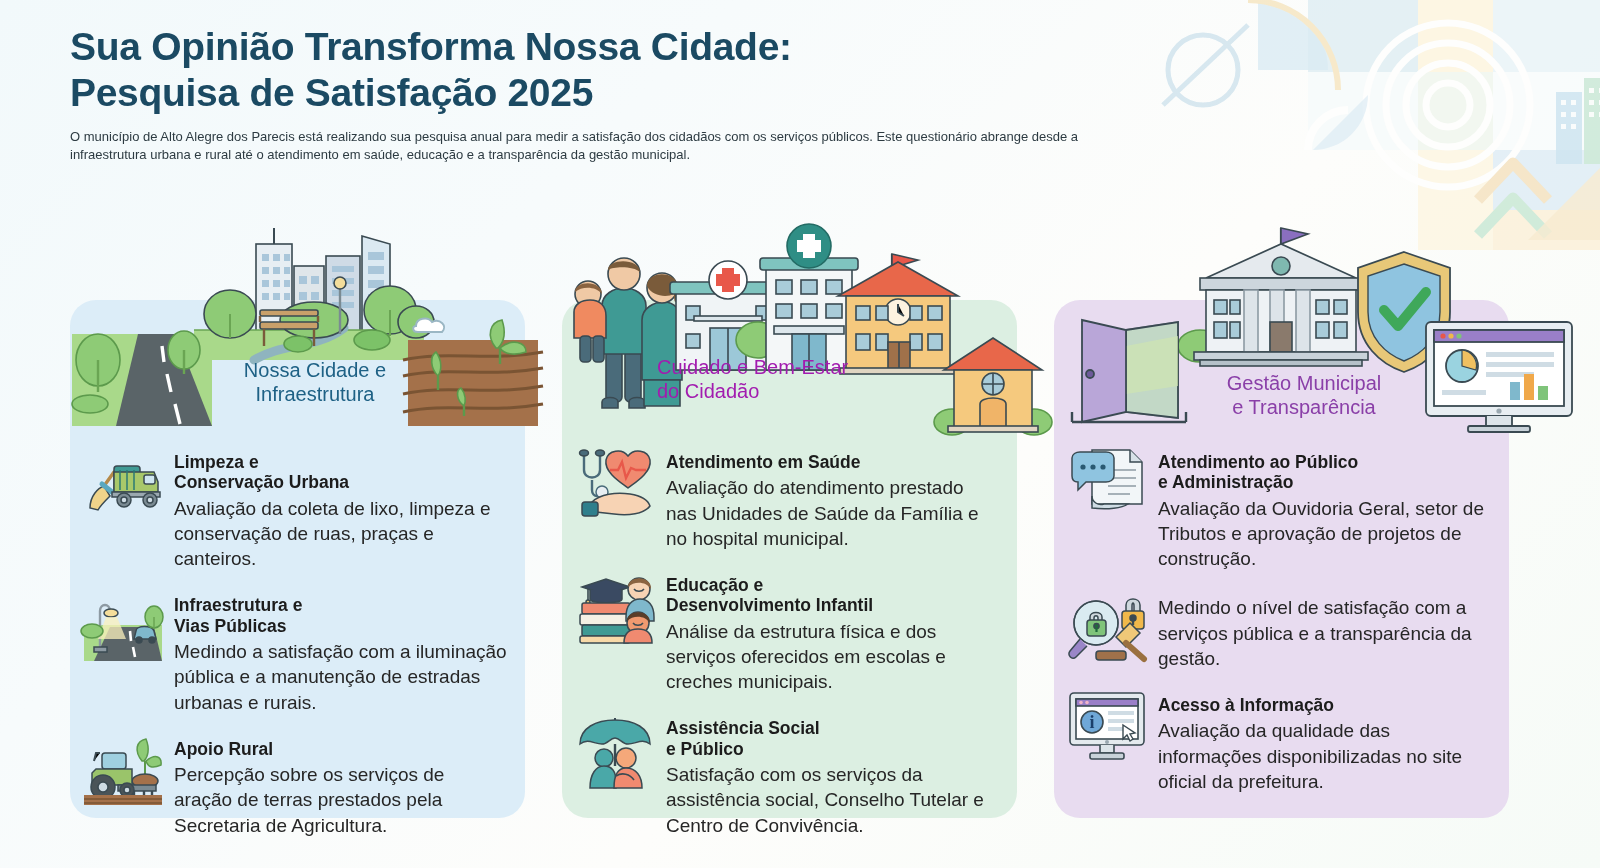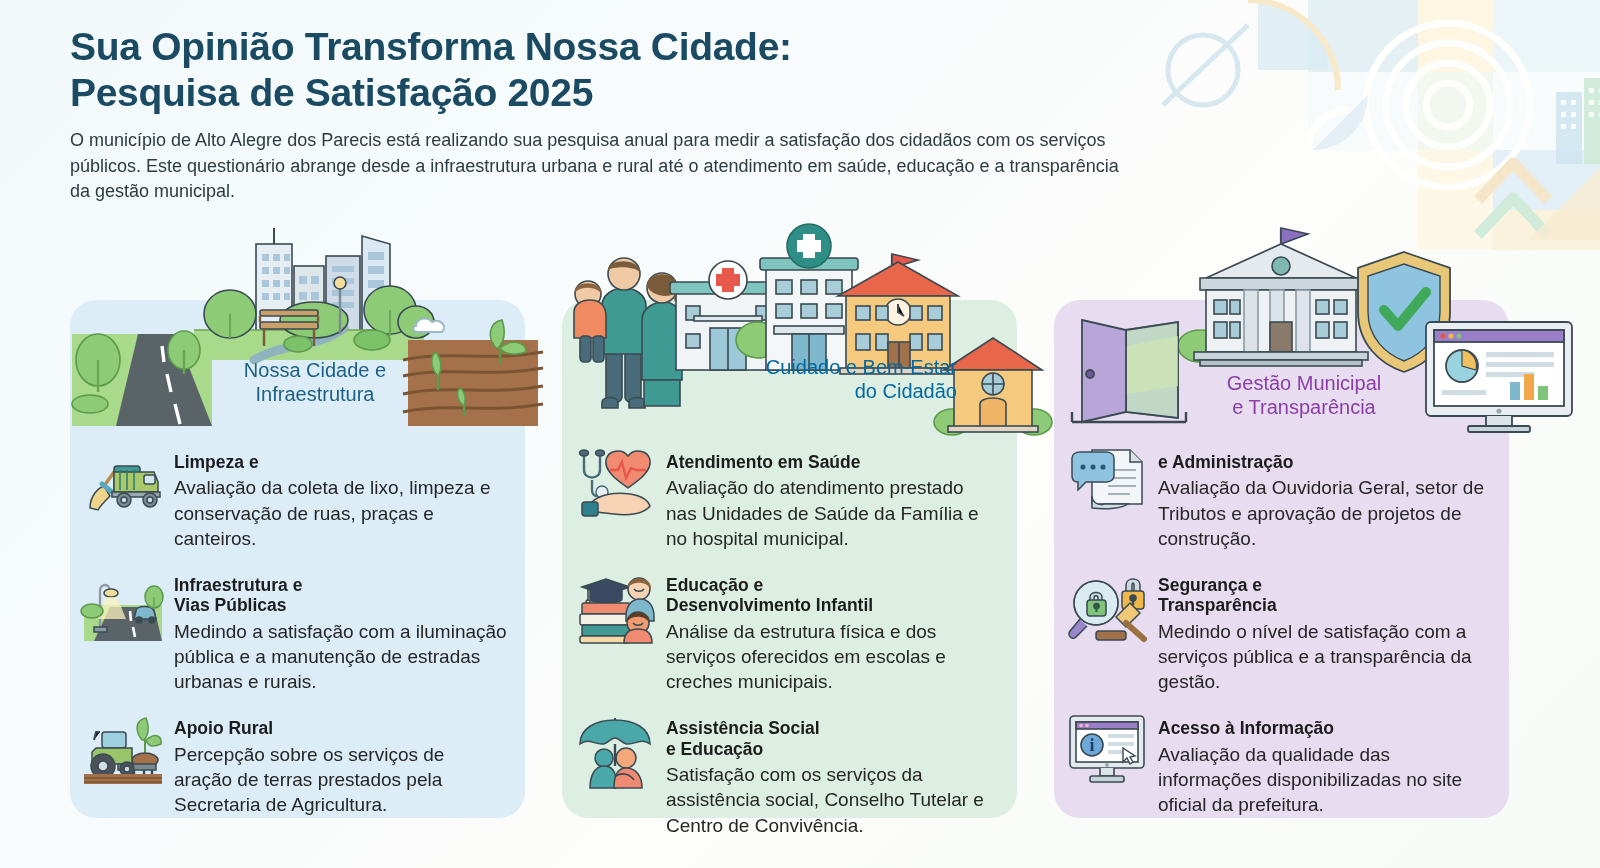--- a/index.html
+++ b/index.html
@@ -7,31 +7,31 @@
   body {
     font-family:"Liberation Sans", sans-serif;
     background:linear-gradient(135deg,#f2f9fb 0%,#f7fbfc 30%,#fdfdfb 60%,#f6fbf7 100%);
     position:relative; overflow:hidden;
   }
   #deco-corner { position:absolute; top:0; right:0; width:500px; height:250px; pointer-events:none; }
   #page-wrap { position:relative; width:1600px; height:728px;margin-left:8px; }
 
   .header { position:absolute; left:62px; top:24px; width:1060px; }
   .title { font-size:39px; font-weight:bold; color:#1b4a63; line-height:1.18; letter-spacing:-0.3px; }
-  .intro { margin-top:12px; font-size:18px; color:#2d3b42; line-height:1.42; }
+  .intro { margin-top:12px; font-size:13px; color:#2d3b42; line-height:1.42; }
 
   .panels { position:absolute; left:0; top:300px; width:1600px; height:530px; }
   .panel { position:absolute; top:0; width:455px; height:518px; border-radius:26px; }
   .panel.p1 { left:62px;  background:#dcedf8; }
   .panel.p2 { left:554px; background:#dcefe2; }
   .panel.p3 { left:1046px; background:#e8dcf0; }
 
   .panel-title { position:absolute; font-size:20px; font-weight:normal; line-height:1.2; z-index:6; text-align:center; }
   .pt1 { left:130px; top:58px; width:230px; color:#1e6185; }
-  .pt2 { left:95px;  top:55px; width:300px; color:#0369a1; text-align:right; }
+  .pt2 { left:95px;  top:55px; width:300px; color:#a21caf; text-align:left; }
   .pt3 { left:120px; top:71px; width:260px; color:#8a3fa8; text-align:center; }
 
   .items { position:absolute; left:0; top:148px; width:455px; }
   .item { position:relative; display:flex; gap:12px; padding:0 18px 0 14px; margin-bottom:20px; }
   .item-ico { width:78px; min-width:78px; height:78px; position:relative; }
   .item-txt { padding-top:4px; }
   .item-h { font-size:17.5px; font-weight:bold; color:#1c1c1c; line-height:1.16; margin-bottom:3px; }
   .item-d { font-size:19px; color:#262626; line-height:1.33; }
 
   .scene { position:absolute; z-index:5; }
@@ -419,20 +419,21 @@
                 <circle cx="40" cy="52" r="7" fill="#7a8a92"></circle>
                   <circle cx="40" cy="52" r="3" fill="#cfdce4"></circle>
                 <circle cx="66" cy="52" r="7" fill="#7a8a92"></circle>
                   <circle cx="66" cy="52" r="3" fill="#cfdce4"></circle>
               </g>
             </svg>
           </div>
           <div class="item-txt">
             <div class="item-h">
               <div>Limpeza e</div>
+              <div>Conservação Urbana</div>
             </div>
             <div class="item-d">Avaliação da coleta de lixo, limpeza e conservação de ruas, praças e canteiros.</div>
           </div>
         </div>
 
         <div class="item">
           <div class="item-ico">
             <svg width="78" height="70" viewBox="0 0 78 70">
               <g stroke="#3a4a52" stroke-width="1.5">
                 <rect x="0" y="34" width="78" height="36" fill="#a9d98a" stroke="none"></rect>
@@ -578,21 +579,21 @@
                 <circle cx="50" cy="44" r="10" fill="#f5a87a"></circle>
                 <path d="M14 74 C14 60 20 52 28 52 C36 52 40 58 40 68 L40 74 Z" fill="#4aa8a8"></path>
                 <path d="M38 74 C38 60 42 54 50 54 C60 54 66 62 66 74 Z" fill="#f08a70"></path>
                 <path d="M40 62 C46 58 54 60 58 66" fill="none" stroke-width="1.6"></path>
               </g>
             </svg>
           </div>
           <div class="item-txt">
             <div class="item-h">
               <div>Assistência Social</div>
-              <div>e Educação</div>
+              <div>e Público</div>
             </div>
             <div class="item-d">Satisfação com os serviços da assistência social, Conselho Tutelar e Centro de Convivência.</div>
           </div>
         </div>
 
       </div>
     </div>
 
     <div class="panel p3">
       <div class="panel-title pt3">
@@ -615,20 +616,21 @@
                 <g fill="#2b5a72" stroke="none">
                     <circle cx="15" cy="19" r="2.6"></circle>
                     <circle cx="25" cy="19" r="2.6"></circle>
                     <circle cx="35" cy="19" r="2.6"></circle>
                   </g>
               </g>
             </svg>
           </div>
           <div class="item-txt">
             <div class="item-h">
+              <div>Atendimento ao Público</div>
               <div>e Administração</div>
             </div>
             <div class="item-d">Avaliação da Ouvidoria Geral, setor de Tributos e aprovação de projetos de construção.</div>
           </div>
         </div>
 
         <div class="item">
           <div class="item-ico">
             <svg width="78" height="72" viewBox="0 0 78 72">
               <g stroke="#3a4a52" stroke-width="1.5">
@@ -645,24 +647,20 @@
                   <path d="M28.5 37 L28.5 41" stroke-width="2.2" stroke="#1f6b3a"></path>
                 <g>
                   <path d="M48 46 L62 32 L72 42 L58 56 Z" fill="#f0c878"></path>
                   <path d="M58 52 L76 68" stroke-width="6" stroke="#9a7040" stroke-linecap="round"></path>
                   <rect x="28" y="60" width="30" height="9" rx="3" fill="#a0714a"></rect>
                 </g>
               </g>
             </svg>
           </div>
           <div class="item-txt">
-            <div class="item-h">
-              <div>Segurança e</div>
-              <div>Transparência</div>
-            </div>
             <div class="item-d">Medindo o nível de satisfação com a serviços pública e a transparência da gestão.</div>
           </div>
         </div>
 
         <div class="item">
           <div class="item-ico">
             <svg width="78" height="70" viewBox="0 0 78 70">
               <g stroke="#3a4a52" stroke-width="1.6">
                 <rect x="2" y="2" width="74" height="52" rx="4" fill="#e4eaee"></rect>
                 <rect x="8" y="8" width="62" height="40" fill="#fff"></rect>

